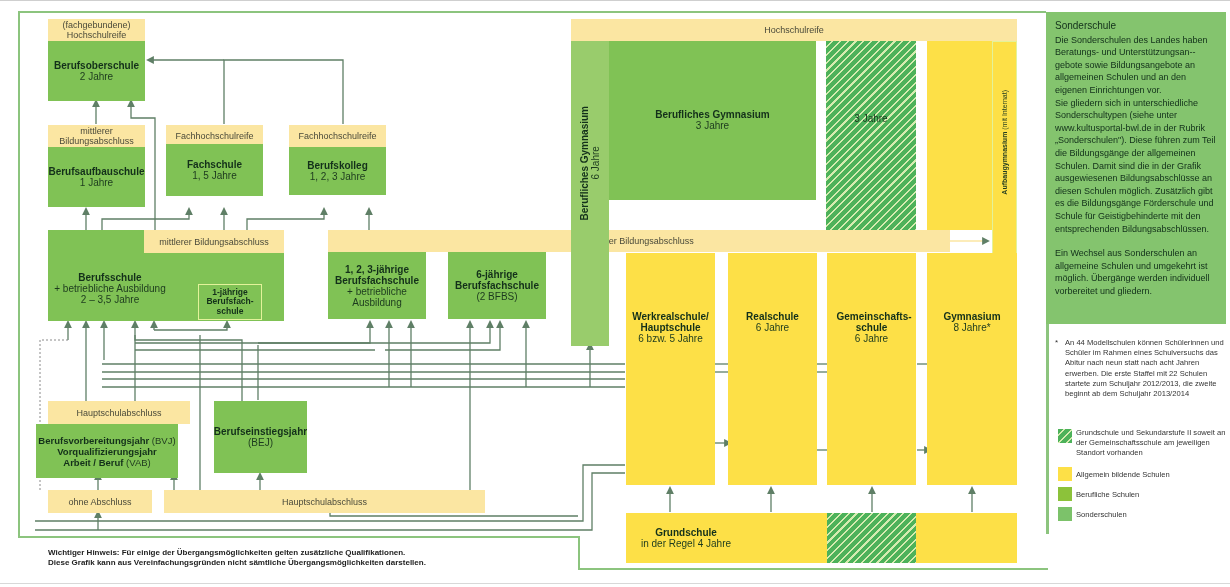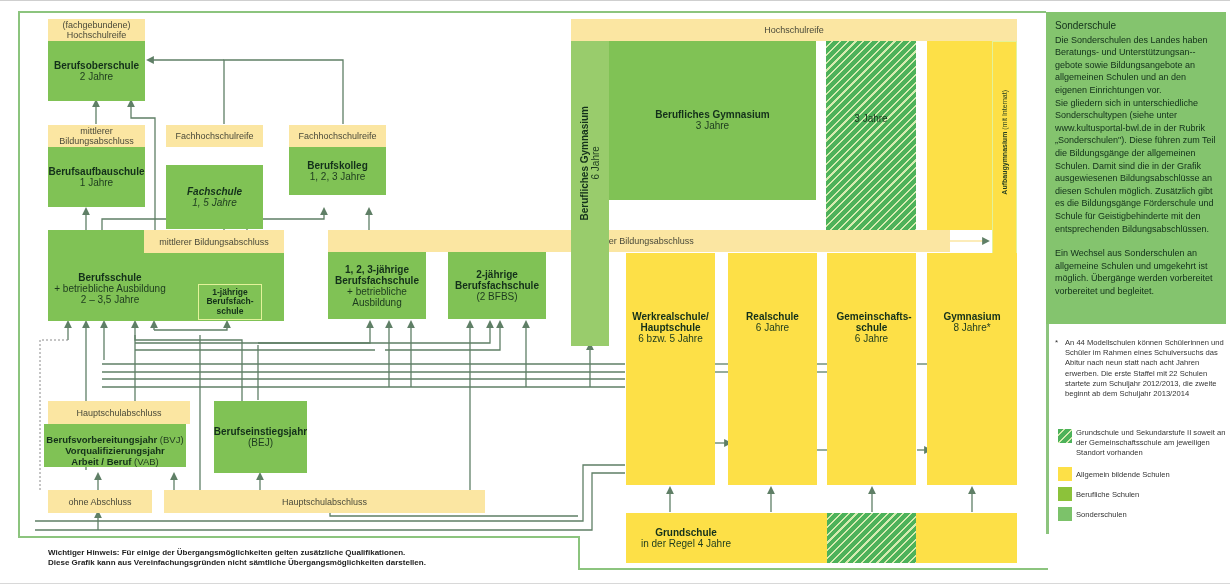--- a/index.html
+++ b/index.html
@@ -120,21 +120,21 @@
   <span class="sub">2 Jahre</span>
 </div>
 
 <div class="box yellow" style="left:48px;top:125px;width:97px;height:22px;">mittlerer Bildungsabschluss</div>
 <div class="box g-ber" style="left:48px;top:147px;width:97px;height:60px;">
   <span class="title">Berufsaufbauschule</span>
   <span class="sub">1 Jahre</span>
 </div>
 
 <div class="box yellow" style="left:166px;top:125px;width:97px;height:22px;">Fachhochschulreife</div>
-<div class="box g-ber" style="left:166px;top:165px;width:97px;height:64px;font-style:italic;">
+<div class="box g-ber" style="left:166px;top:144px;width:97px;height:52px;">
   <span class="title">Fachschule</span>
   <span class="sub">1, 5 Jahre</span>
 </div>
 
 <div class="box yellow" style="left:289px;top:125px;width:97px;height:22px;">Fachhochschulreife</div>
 <div class="box g-ber" style="left:289px;top:147px;width:97px;height:48px;">
   <span class="title">Berufskolleg</span>
   <span class="sub">1, 2, 3 Jahre</span>
 </div>
 
@@ -149,21 +149,21 @@
   <span class="title" style="font-size:8.5px;line-height:9.5px;">1-jährige Berufsfach-schule</span>
 </div>
 
 <div class="box yellow" style="left:328px;top:230px;width:622px;height:22px;">mittlerer Bildungsabschluss</div>
 
 <div class="box g-ber" style="left:328px;top:252px;width:98px;height:67px;">
   <span class="title">1, 2, 3-jährige Berufsfachschule</span>
   <span class="sub">+ betriebliche Ausbildung</span>
 </div>
 <div class="box g-ber" style="left:448px;top:252px;width:98px;height:67px;">
-  <span class="title">2-jährige Berufsfachschule</span>
+  <span class="title">6-jährige Berufsfachschule</span>
   <span class="sub">(2 BFBS)</span>
 </div>
 
 <div class="box yellow" style="left:571px;top:19px;width:446px;height:22px;">Hochschulreife</div>
 
 <div class="box g-son" style="left:571px;top:41px;width:38px;height:305px;">
   <div class="vert" style="display:flex;flex-direction:column;align-items:center;margin-top:-60px;">
     <span class="title">Berufliches Gymnasium</span>
     <span class="sub">6 Jahre</span>
   </div>
@@ -202,39 +202,39 @@
 </div>
 
 <div class="box g-gen" style="left:626px;top:513px;width:391px;height:50px;"></div>
 <div class="box hatch" style="left:827px;top:513px;width:89px;height:50px;"></div>
 <div class="box" style="left:626px;top:513px;width:120px;height:50px;">
   <span class="title">Grundschule</span>
   <span class="sub">in der Regel 4 Jahre</span>
 </div>
 
 <div class="box yellow" style="left:48px;top:401px;width:142px;height:23px;">Hauptschulabschluss</div>
-<div class="box g-ber" style="left:44px;top:424px;width:142px;height:43px;justify-content:flex-end;">
+<div class="box g-ber" style="left:36px;top:424px;width:142px;height:54px;">
   <span style="font-size:9.5px;"><b class="title" style="font-size:9.5px;">Berufsvorbereitungsjahr</b><span> (BVJ)</span></span>
   <b class="title" style="font-size:9.5px;">Vorqualifizierungsjahr</b>
   <span style="font-size:9.5px;"><b class="title" style="font-size:9.5px;">Arbeit / Beruf</b><span> (VAB)</span></span>
 </div>
 <div class="box g-ber" style="left:214px;top:401px;width:93px;height:72px;">
   <span class="title">Berufseinstiegsjahr</span>
   <span class="sub">(BEJ)</span>
 </div>
 
 <div class="box yellow" style="left:48px;top:490px;width:104px;height:23px;">ohne Abschluss</div>
 <div class="box yellow" style="left:164px;top:490px;width:321px;height:23px;">Hauptschulabschluss</div>
 
 <div class="sidebox">
   <div class="h">Sonderschule</div>
   <div>Die Sonderschulen des Landes haben Beratungs- und Unterstützungsan-- gebote sowie Bildungsangebote an allgemeinen Schulen und an den eigenen Einrichtungen vor.</div>
   <div>Sie gliedern sich in unterschiedliche Sonderschultypen (siehe unter www.kultusportal-bwl.de in der Rubrik „Sonderschulen"). Diese führen zum Teil die Bildungsgänge der allgemeinen Schulen. Damit sind die in der Grafik ausgewiesenen Bildungsabschlüsse an diesen Schulen möglich. Zusätzlich gibt es die Bildungsgänge Förderschule und Schule für Geistigbehinderte mit den entsprechenden Bildungsabschlüssen.</div>
   <div style="height:12px;"></div>
-  <div>Ein Wechsel aus Sonderschulen an allgemeine Schulen und umgekehrt ist möglich. Übergänge werden vorbereitet vorbereitet und begleitet.</div>
+  <div>Ein Wechsel aus Sonderschulen an allgemeine Schulen und umgekehrt ist möglich. Übergänge werden individuell vorbereitet und gliedern.</div>
 </div>
 
 <div class="legend">
   <span class="star">*</span>
   <div class="note">An 44 Modellschulen können Schülerinnen und Schüler im Rahmen eines Schulversuchs das Abitur nach neun statt nach acht Jahren erwerben. Die erste Staffel mit 22 Schulen startete zum Schuljahr 2012/2013, die zweite beginnt ab dem Schuljahr 2013/2014</div>
   <div class="sw hatch" style="top:105px;"></div>
   <div class="lt" style="top:104px;">Grundschule und Sekundarstufe II soweit an der Gemeinschaftsschule am jeweiligen Standort vorhanden</div>
   <div class="sw g-gen" style="top:143px;"></div>
   <div class="lt" style="top:146px;">Allgemein bildende Schulen</div>
   <div class="sw" style="top:163px;background:#8cc23a;"></div>

